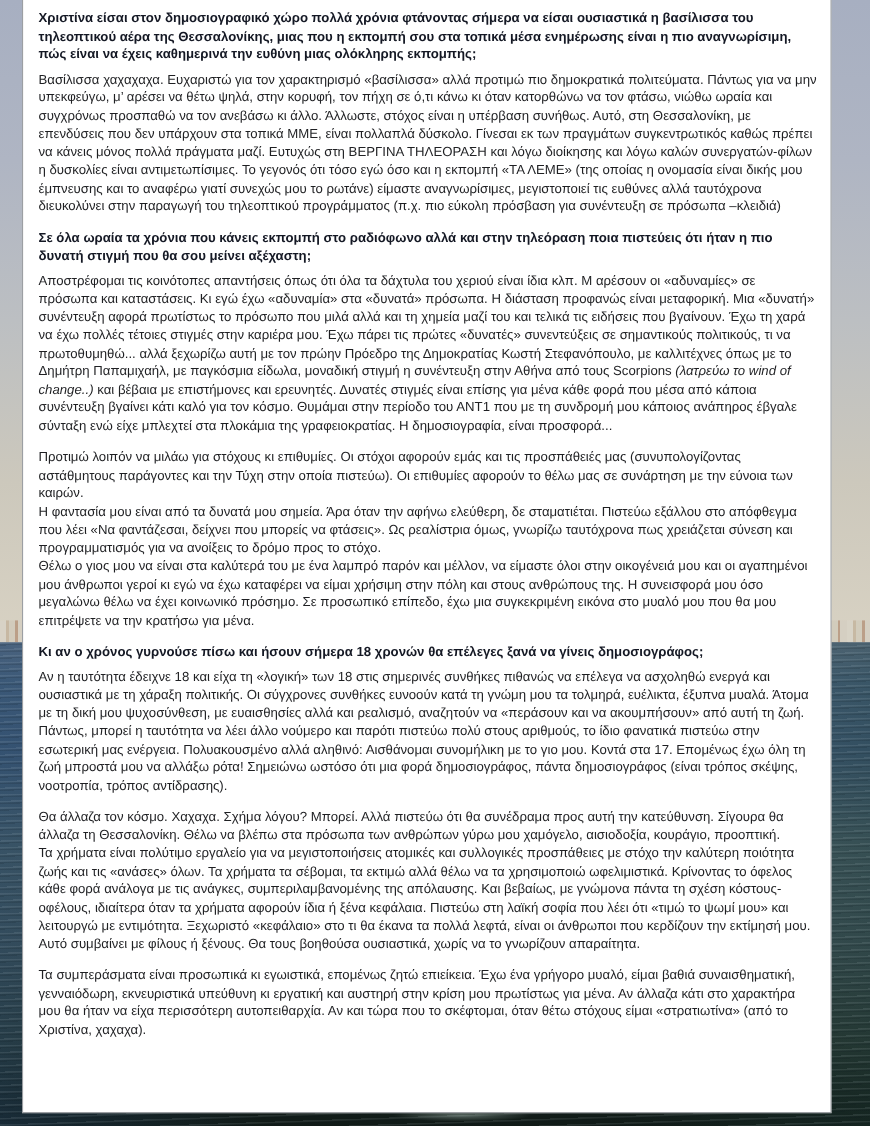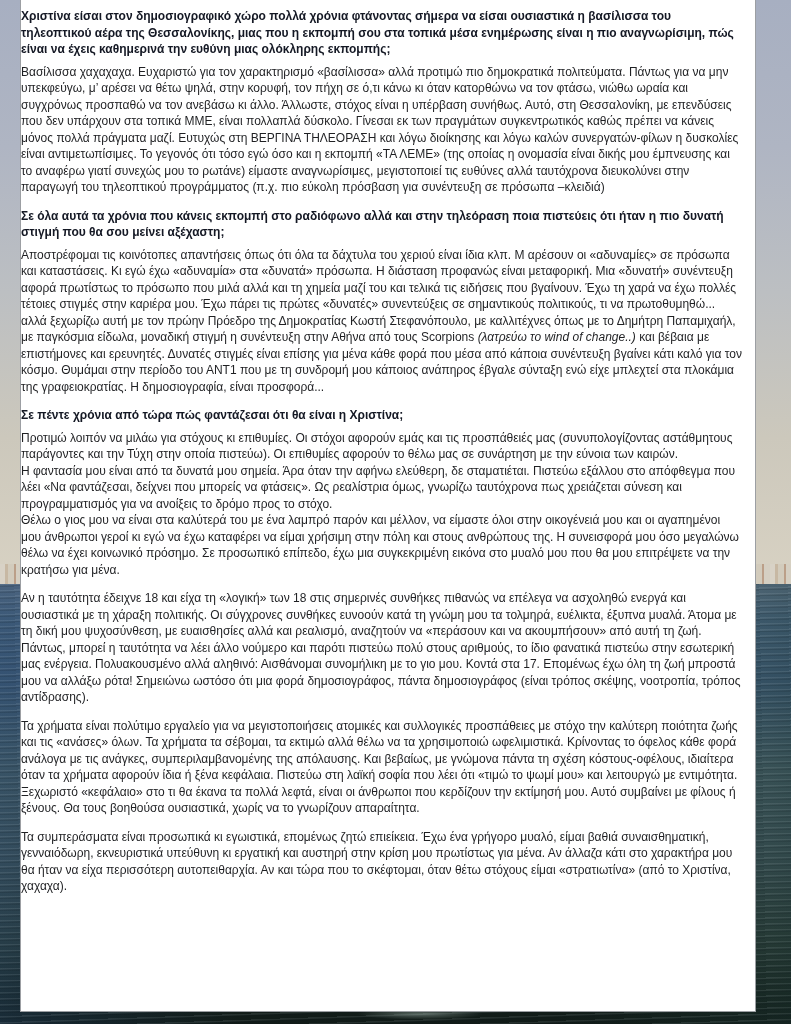--- a/index.html
+++ b/index.html
@@ -46,21 +46,21 @@
         #5d7186 0%, #46617b 8%, #3c5772 22%, #415860 42%,
         #394d52 62%, #263632 82%, #15211d 94%, #101a17 100%);
   }
   
   .panel {
     position: absolute; left: 20px; top: 0; width: 736px; height: 1012px;
     background: #ffffff;
     border: 1px solid rgba(75, 80, 88, 0.55);
     border-top: none;
     box-sizing: border-box;
-    padding: 7px 12px 0 0;
+    padding: 7px 12px 0 14px;
     overflow: hidden;
   }
   .qa h2 {
     font-size: 12px; line-height: 16.5px; font-weight: 700;
     color: var(--question-color, #141824);
     margin: 12px 0 6px 0;
   }
   .qa:first-child h2 { margin-top: 1px; }
   .qa .answer { margin: 4px 0 12px 0; }
   .qa .par {
@@ -80,43 +80,44 @@
 <article class="panel">
 
   <section class="qa">
     <h2>Χριστίνα είσαι στον δημοσιογραφικό χώρο πολλά χρόνια φτάνοντας σήμερα να είσαι ουσιαστικά η βασίλισσα του τηλεοπτικού αέρα της Θεσσαλονίκης, μιας που η εκπομπή σου στα τοπικά μέσα ενημέρωσης είναι η πιο αναγνωρίσιμη, πώς είναι να έχεις καθημερινά την ευθύνη μιας ολόκληρης εκπομπής;</h2>
     <div class="answer">
         <div class="par"><span>Βασίλισσα χαχαχαχα. Ευχαριστώ για τον χαρακτηρισμό «βασίλισσα» αλλά προτιμώ πιο δημοκρατικά πολιτεύματα. Πάντως για να μην υπεκφεύγω, μ’ αρέσει να θέτω ψηλά, στην κορυφή,  τον πήχη σε ό,τι κάνω κι όταν κατορθώνω να τον φτάσω, νιώθω ωραία και συγχρόνως προσπαθώ να τον ανεβάσω κι άλλο. Άλλωστε, στόχος είναι η υπέρβαση συνήθως. Αυτό, στη Θεσσαλονίκη, με επενδύσεις που δεν υπάρχουν στα τοπικά ΜΜΕ, είναι πολλαπλά δύσκολο. Γίνεσαι εκ των πραγμάτων συγκεντρωτικός καθώς πρέπει να κάνεις μόνος πολλά πράγματα μαζί. Ευτυχώς στη ΒΕΡΓΙΝΑ ΤΗΛΕΟΡΑΣΗ και λόγω διοίκησης και λόγω καλών συνεργατών-φίλων η δυσκολίες είναι αντιμετωπίσιμες. Το γεγονός ότι τόσο εγώ όσο και η εκπομπή «ΤΑ ΛΕΜΕ» (της οποίας η ονομασία είναι δικής μου έμπνευσης και το αναφέρω γιατί συνεχώς μου το ρωτάνε) είμαστε αναγνωρίσιμες, μεγιστοποιεί τις ευθύνες αλλά ταυτόχρονα διευκολύνει στην παραγωγή του τηλεοπτικού προγράμματος (π.χ. πιο εύκολη πρόσβαση για συνέντευξη σε πρόσωπα –κλειδιά)</span></div>
       </div>
   </section>
 
   <section class="qa">
-    <h2>Σε όλα αυτά τα χρόνια που κάνεις εκπομπή στο ραδιόφωνο αλλά και στην τηλεόραση ποια πιστεύεις ότι ήταν η πιο δυνατή στιγμή που θα σου μείνει αξέχαστη;</h2>
+    <h2>Σε όλα ωραία τα χρόνια που κάνεις εκπομπή στο ραδιόφωνο αλλά και στην τηλεόραση ποια πιστεύεις ότι ήταν η πιο δυνατή στιγμή που θα σου μείνει αξέχαστη;</h2>
     <div class="answer">
         <div class="par"><span>Αποστρέφομαι τις κοινότοπες απαντήσεις όπως ότι όλα τα δάχτυλα του χεριού είναι ίδια κλπ. Μ αρέσουν οι «αδυναμίες» σε πρόσωπα και καταστάσεις. Κι εγώ έχω «αδυναμία» στα «δυνατά» πρόσωπα. Η διάσταση προφανώς είναι μεταφορική. Μια «δυνατή» συνέντευξη αφορά πρωτίστως το πρόσωπο που μιλά αλλά και τη χημεία μαζί του και τελικά τις ειδήσεις που βγαίνουν. Έχω τη χαρά να έχω πολλές τέτοιες στιγμές στην καριέρα μου. Έχω πάρει τις πρώτες «δυνατές» συνεντεύξεις σε σημαντικούς πολιτικούς, τι να πρωτοθυμηθώ... αλλά ξεχωρίζω αυτή με τον πρώην Πρόεδρο της Δημοκρατίας  Κωστή Στεφανόπουλο,  με καλλιτέχνες όπως με το Δημήτρη Παπαμιχαήλ, με παγκόσμια είδωλα, μοναδική στιγμή η συνέντευξη στην Αθήνα από τους Scorpions </span><span class="it">(λατρεύω το wind of change..)</span><span> και βέβαια με επιστήμονες και ερευνητές. Δυνατές στιγμές είναι επίσης για μένα κάθε φορά που μέσα από κάποια συνέντευξη βγαίνει κάτι καλό για τον κόσμο. Θυμάμαι στην περίοδο του ΑΝΤ1 που με τη συνδρομή μου κάποιος ανάπηρος έβγαλε σύνταξη ενώ είχε μπλεχτεί στα πλοκάμια της γραφειοκρατίας. Η δημοσιογραφία, είναι προσφορά...</span></div>
       </div>
   </section>
 
   <section class="qa">
-    <h2>Σε πέντε χρόνια από τώρα πώς φαντάζεσαι ότι θα είναι η Χριστίνα;</h2>
     <div class="answer">
         <div class="par"><span>Προτιμώ λοιπόν να μιλάω για στόχους κι επιθυμίες. Οι στόχοι αφορούν εμάς και τις προσπάθειές μας (συνυπολογίζοντας αστάθμητους παράγοντες και την Τύχη στην οποία πιστεύω). Οι επιθυμίες αφορούν το θέλω μας σε συνάρτηση με την εύνοια των καιρών.</span></div>
         <div class="par"><span>Η φαντασία μου είναι από τα δυνατά μου σημεία. Άρα όταν την αφήνω ελεύθερη, δε σταματιέται. Πιστεύω εξάλλου στο απόφθεγμα που λέει «Να φαντάζεσαι, δείχνει που μπορείς να φτάσεις». Ως ρεαλίστρια όμως, γνωρίζω ταυτόχρονα πως χρειάζεται σύνεση και προγραμματισμός για να ανοίξεις το δρόμο προς το στόχο.</span></div>
         <div class="par"><span>Θέλω ο γιος μου να είναι στα καλύτερά του με ένα λαμπρό παρόν και μέλλον, να είμαστε όλοι στην οικογένειά μου και οι αγαπημένοι μου άνθρωποι γεροί κι εγώ να έχω καταφέρει να είμαι χρήσιμη στην πόλη και στους ανθρώπους της. Η συνεισφορά μου όσο μεγαλώνω θέλω να έχει κοινωνικό πρόσημο. Σε προσωπικό επίπεδο, έχω μια συγκεκριμένη εικόνα στο μυαλό μου που θα μου επιτρέψετε να την κρατήσω για μένα.</span></div>
       </div>
   </section>
 
   <section class="qa">
+    <h2>Κι αν ο χρόνος γυρνούσε πίσω και ήσουν σήμερα 18 χρονών θα επέλεγες ξανά να γίνεις δημοσιογράφος;</h2>
     <div class="answer">
         <div class="par"><span>Αν η ταυτότητα έδειχνε 18 και είχα τη «λογική» των 18 στις σημερινές συνθήκες πιθανώς να επέλεγα να ασχοληθώ ενεργά και ουσιαστικά με τη χάραξη πολιτικής. Οι σύγχρονες συνθήκες ευνοούν κατά τη γνώμη μου τα τολμηρά, ευέλικτα, έξυπνα μυαλά. Άτομα με τη δική μου ψυχοσύνθεση, με ευαισθησίες αλλά και ρεαλισμό, αναζητούν να «περάσουν και να ακουμπήσουν» από αυτή τη ζωή. Πάντως, μπορεί η ταυτότητα να λέει άλλο νούμερο και παρότι πιστεύω πολύ στους αριθμούς, το ίδιο φανατικά πιστεύω στην εσωτερική μας ενέργεια. Πολυακουσμένο αλλά αληθινό:  Αισθάνομαι συνομήλικη με το γιο μου. Κοντά στα 17. Επομένως έχω όλη τη ζωή μπροστά μου να αλλάξω ρότα!  Σημειώνω ωστόσο ότι μια φορά δημοσιογράφος, πάντα δημοσιογράφος (είναι τρόπος σκέψης, νοοτροπία, τρόπος αντίδρασης).</span></div>
       </div>
   </section>
 
   <section class="qa">
     <div class="answer">
+        <div class="par"><span>Θα άλλαζα τον κόσμο. Χαχαχα. Σχήμα λόγου? Μπορεί. Αλλά πιστεύω ότι θα συνέδραμα προς αυτή την κατεύθυνση. Σίγουρα θα άλλαζα τη Θεσσαλονίκη. Θέλω να βλέπω στα πρόσωπα των ανθρώπων γύρω μου χαμόγελο, αισιοδοξία, κουράγιο, προοπτική.</span></div>
         <div class="par"><span>Τα χρήματα είναι πολύτιμο εργαλείο για να μεγιστοποιήσεις ατομικές και συλλογικές προσπάθειες με στόχο την καλύτερη ποιότητα ζωής και τις «ανάσες» όλων. Τα χρήματα τα σέβομαι, τα εκτιμώ αλλά θέλω να τα χρησιμοποιώ ωφελιμιστικά. Κρίνοντας το όφελος κάθε φορά ανάλογα με τις ανάγκες, συμπεριλαμβανομένης της απόλαυσης. Και βεβαίως, με γνώμονα πάντα τη σχέση κόστους-οφέλους, ιδιαίτερα όταν τα χρήματα αφορούν ίδια ή ξένα κεφάλαια. Πιστεύω στη λαϊκή σοφία που λέει ότι «τιμώ το ψωμί μου» και λειτουργώ με εντιμότητα. Ξεχωριστό «κεφάλαιο» στο τι θα έκανα τα πολλά λεφτά, είναι οι άνθρωποι που κερδίζουν την εκτίμησή μου. Αυτό συμβαίνει με φίλους ή ξένους. Θα τους βοηθούσα ουσιαστικά, χωρίς να το γνωρίζουν απαραίτητα.</span></div>
       </div>
   </section>
 
   <section class="qa">
     <div class="answer">
         <div class="par"><span>Τα συμπεράσματα είναι προσωπικά κι εγωιστικά, επομένως ζητώ επιείκεια. Έχω ένα γρήγορο μυαλό, είμαι βαθιά συναισθηματική, γενναιόδωρη, εκνευριστικά υπεύθυνη κι εργατική και αυστηρή στην κρίση μου πρωτίστως για μένα. Αν άλλαζα κάτι στο χαρακτήρα μου θα ήταν να είχα περισσότερη αυτοπειθαρχία. Αν και τώρα που το σκέφτομαι, όταν θέτω στόχους είμαι «στρατιωτίνα» (από το Χριστίνα, χαχαχα).</span></div>
       </div>
   </section>
 

